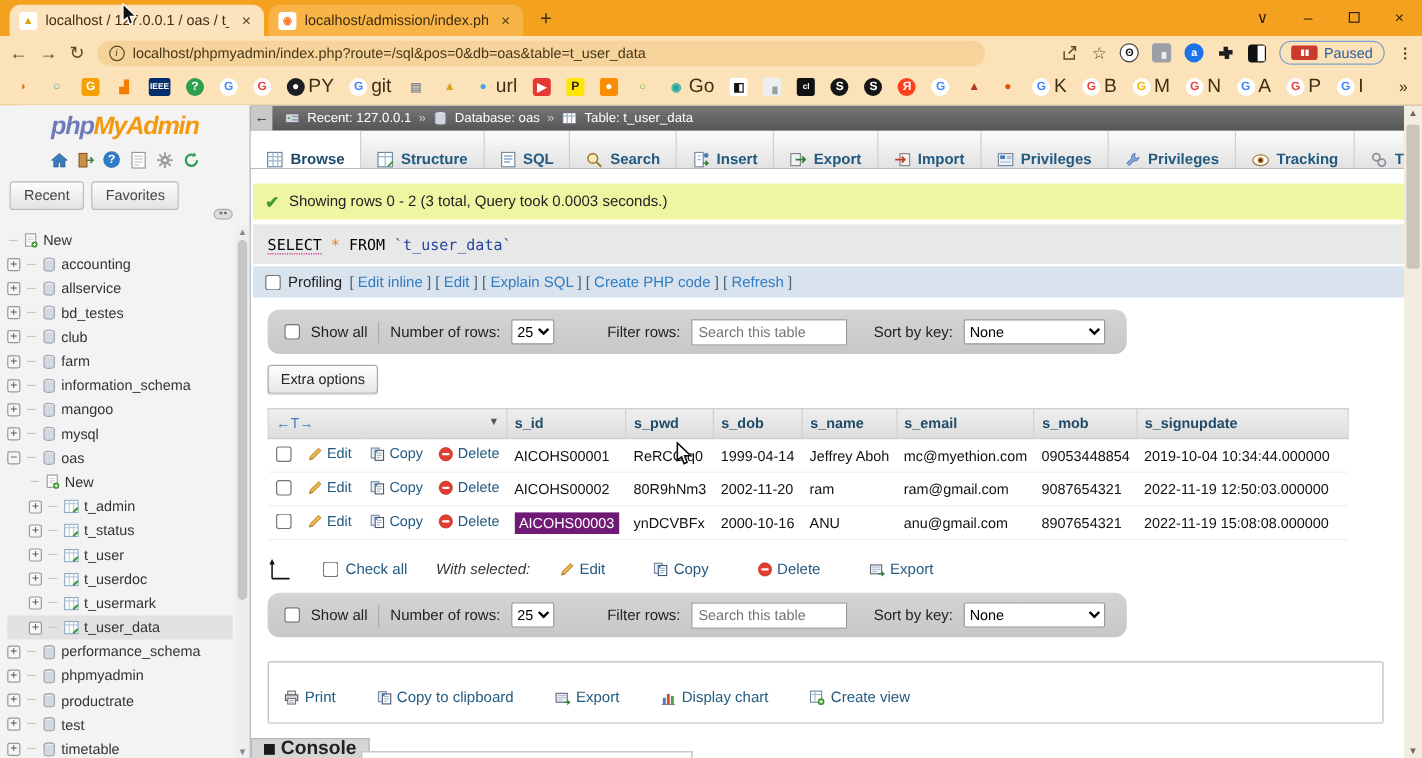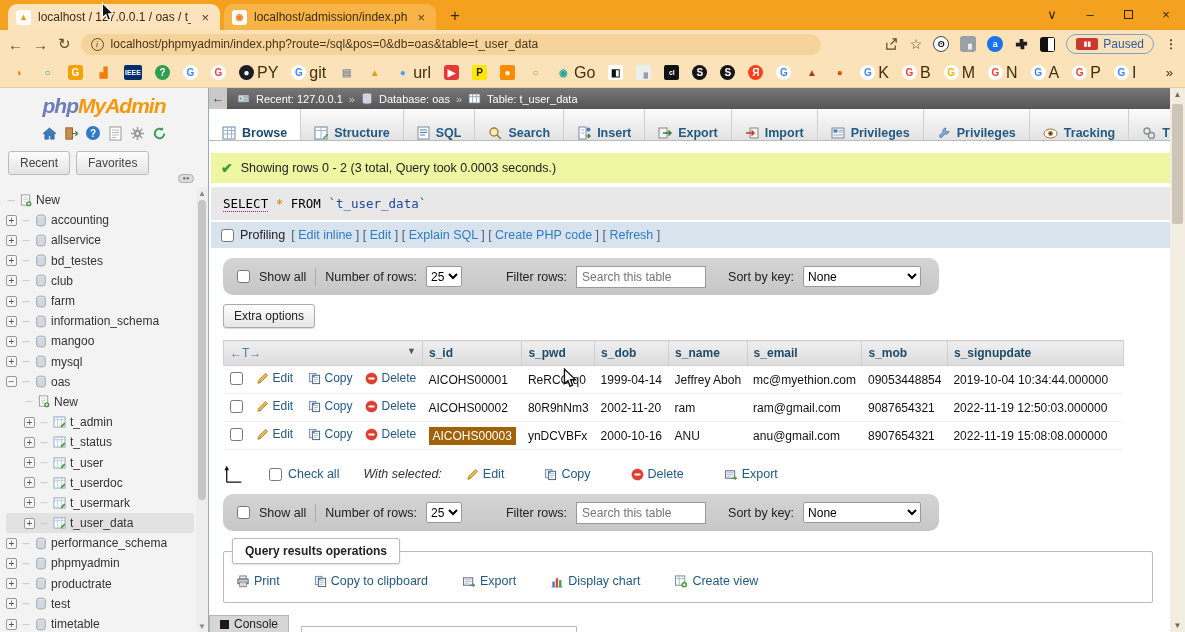--- a/index.html
+++ b/index.html
@@ -82,31 +82,31 @@
   .cbar select { font-size:12px; height:21px; border:1px solid #999; background:#fff; border-radius:2px; }
   .cbar input[type=text] { width:130px; height:22px; border:1px solid #999; font-size:12px; padding:0 5px; }
   .extra-btn { margin:9px 0 0 14px; font-size:12px; color:#222; background:linear-gradient(#fdfdfd,#e6e6e6); border:1px solid #aaa; border-radius:3px; padding:4px 10px; box-shadow:0 1px 1px rgba(0,0,0,.15); }
 
   table.grid { margin:12px 0 0 14px; border-collapse:collapse; table-layout:fixed; }
   table.grid th { background:linear-gradient(#efefef,#dcdcdc); border:1px solid #d0d0d0; font-size:12px; color:#1f4a68; text-align:left; padding:4px 6px; height:25px; font-weight:bold; }
   table.grid td { padding:3px 6px; font-size:12px; color:#111; height:28px; white-space:nowrap; overflow:hidden; border-bottom:1px solid #f0f0f0; }
   .navarrows { color:#4a7db8; font-weight:normal; }
   .sorttri { float:right; color:#555; font-size:9px; }
   .rowlink { color:#235a81; text-decoration:none; display:inline-flex; align-items:center; gap:4px; }
-  .cell-sel { background:#a16207; color:#fff; padding:2px 4px; }
+  .cell-sel { background:#701a75; color:#fff; padding:2px 4px; }
 
   .withsel { margin:14px 0 0 14px; display:flex; align-items:center; gap:24px; color:#222; }
   .withsel .ws-label { font-style:italic; color:#333; }
   .withsel label { display:flex; gap:6px; align-items:center; }
 
   fieldset.ops { margin:20px 2px 0 14px; border:1px solid #bbb; border-radius:2px; padding:22px 12px 14px 12px; position:relative; width:930px; }
   fieldset.ops legend { position:absolute; top:-14px; left:8px; background:#fff; border:1px solid #bbb; border-radius:2px; padding:5px 12px; font-weight:bold; font-size:12px; color:#222; box-shadow:0 1px 2px rgba(0,0,0,.12); }
   .ops-row { display:flex; gap:34px; align-items:center; }
 
-  .consoletab { position:absolute; left:0; bottom:0; height:17px; background:#d6d6d6; border:1px solid #b5b5b5; border-bottom:none; display:flex; align-items:center; gap:5px; padding:0 10px; font-size:12px; color:#222; }
+  .consoletab { position:absolute; left:0; bottom:0; height:17px; background:#d6d6d6; border:1px solid #b5b5b5; border-bottom:none; display:flex; align-items:center; gap:5px; padding:0 10px; font-size:16px; color:#222;font-weight:bold; }
   .consoletab .sq { width:9px; height:9px; background:#1a1a1a; }
   .console-pop { position:absolute; left:92px; bottom:0; width:276px; height:6px; background:#fff; border:1px solid #bbb; border-bottom:none; }
 
   .page-scroll { position:absolute; right:0; top:0; width:15px; height:100%; background:#f3ece0; flex:none; }
   .page-scroll .arr { position:absolute; left:0; width:15px; text-align:center; font-size:8px; color:#6d675c; }
   .page-scroll .thumb { position:absolute; left:2px; top:16px; width:11px; height:120px; background:#cdc5b6; border-radius:2px; }
 
   .cursor { position:absolute; z-index:50; }
   svg.mini { display:block; }
 </style>
@@ -826,21 +826,20 @@
           <select><option>25</option></select>
           <span style="width:26px"></span>
           <span>Filter rows:</span>
           <input type="text" placeholder="Search this table" style="">
           <span style="width:4px"></span>
           <span>Sort by key:</span>
           <select style="width:118px"><option>None</option></select>
         </div>
 
         <fieldset class="ops">
-          <legend>Query results operations</legend>
           <div class="ops-row" id="opsrow">
               <a class="rowlink" href="#"><svg class="mini" width="14" height="13" viewBox="0 0 14 14">
                   <rect x="3.5" y="1" width="7" height="3.4" fill="#eee" stroke="#777"></rect>
                   <rect x="1.5" y="4.4" width="11" height="5" fill="#cfd6dd" stroke="#556"></rect>
                   <rect x="3.5" y="7.6" width="7" height="5" fill="#fff" stroke="#777"></rect>
                   <path d="M4.8 9.4h4.4M4.8 11h4.4" stroke="#aab" stroke-width=".8"></path>
                 </svg>Print</a>
               <a class="rowlink" href="#"><svg class="mini" width="13" height="13" viewBox="0 0 14 14">
                   <rect x="1.5" y="1.5" width="7" height="9" fill="#e8edf2" stroke="#7a8aa0"></rect>
                   <rect x="5" y="3.5" width="7.5" height="9" fill="#fff" stroke="#44597a"></rect>

